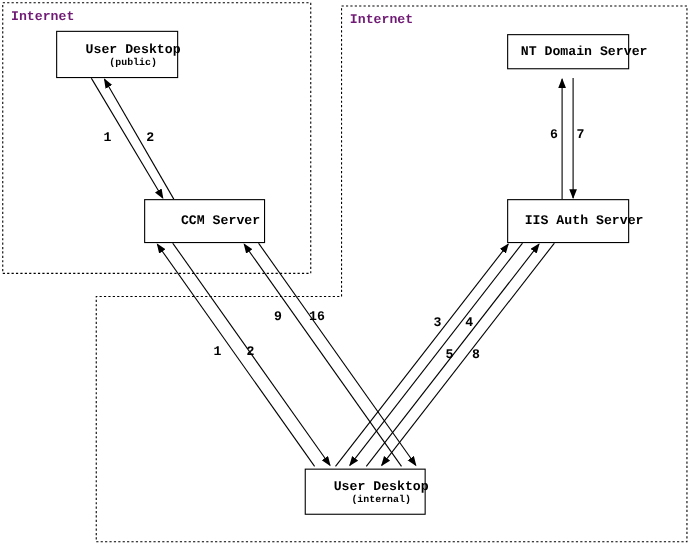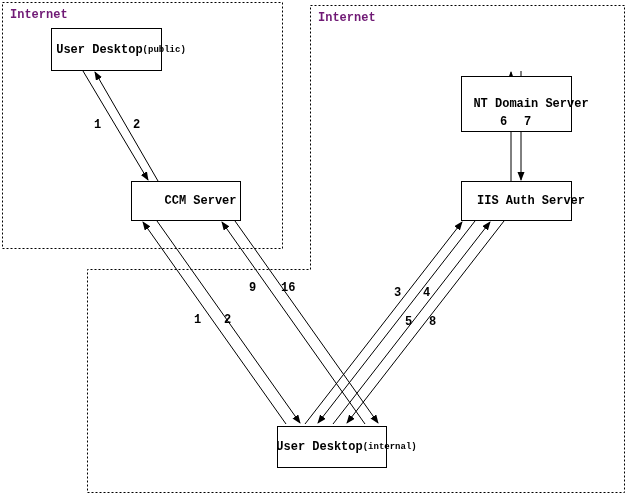--- a/index.html
+++ b/index.html
@@ -10,21 +10,21 @@
     background: #ffffff;
     font-family: "Liberation Mono", "DejaVu Sans Mono", monospace;
     overflow: hidden;
   }
   #wires { position: absolute; left: 0; top: 0; }
   .node {
     position: absolute;
     background: #ffffff;
     border: 1px solid #000000;
     display: flex;
-    flex-direction: row;
+    flex-direction: column;
     align-items: center;
     justify-content: center;
     text-align: center;
     box-sizing: border-box;
     padding-left: 29px;
   }
   .node-title {
     font-weight: bold;
     font-size: 12px;
     line-height: 14px;
@@ -92,21 +92,21 @@
 
   <div class="node" style="left:51px; top:28px; width:111px; height:43px;">
     <div class="node-title">User Desktop</div>
     <div class="node-subtitle">(public)</div>
   </div>
 
   <div class="node" style="left:131px; top:181px; width:110px; height:40px;text-align:right;">
     <div class="node-title">CCM Server</div>
   </div>
 
-  <div class="node" style="left:461px; top:31px; width:111px; height:56px;margin-top:45px;">
+  <div class="node" style="left:461px; top:31px; width:111px; height:32px;">
     <div class="node-title">NT Domain Server</div>
   </div>
 
   <div class="node" style="left:461px; top:181px; width:111px; height:40px;">
     <div class="node-title">IIS Auth Server</div>
   </div>
 
   <div class="node" style="left:277px; top:426px; width:110px; height:42px;">
     <div class="node-title">User Desktop</div>
     <div class="node-subtitle">(internal)</div>

